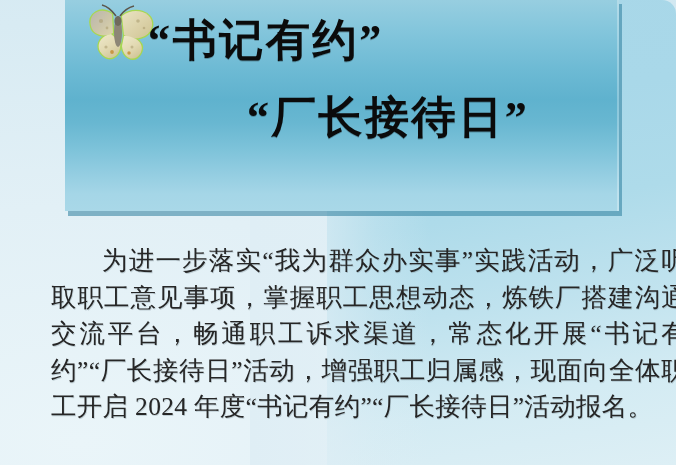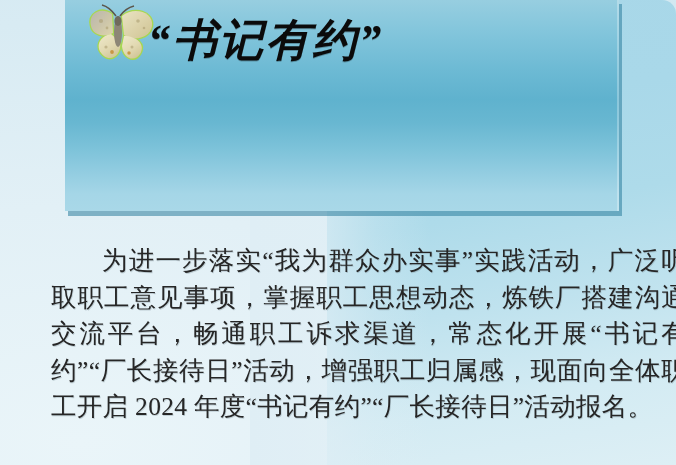--- a/index.html
+++ b/index.html
@@ -95,21 +95,20 @@
     height: 62px;
   }
   #butterfly svg { display: block; }
 
   
   .title-line {
     position: absolute;
     color: #0b0b0b;
     font-family: "Liberation Serif", "DejaVu Serif", serif;
     font-weight: 700;
-    font-style: italic;
     letter-spacing: .06em;
     white-space: nowrap;
     text-shadow: 0 1px 0 rgba(0,0,0,.25);
   }
   #title-line-1 {
     left: 148px;
     top: 15px;
     font-size: 44px;
     line-height: 52px;
   }
@@ -203,16 +202,17 @@
       <ellipse cx="36" cy="30" rx="4" ry="15" fill="#8d8676"></ellipse>
       <ellipse cx="36" cy="19" rx="3.6" ry="5" fill="#6f6a5c"></ellipse>
 
       <path d="M34 14 C29 7 24 4 20 3" stroke="#5b564a" stroke-width="1.5" fill="none"></path>
       <path d="M38 14 C43 7 48 5 52 4" stroke="#5b564a" stroke-width="1.5" fill="none"></path>
     </svg>
   </div>
 
   <div class="title-line" id="title-line-1">“书记有约”</div>
 
+  <div class="title-line" id="title-line-2">“厂长接待日”</div>
 
   <div id="body-text">为进一步落实“我为群众办实事”实践活动，广泛听取职工意见事项，掌握职工思想动态，炼铁厂搭建沟通交流平台，畅通职工诉求渠道，常态化开展“书记有约”“厂长接待日”活动，增强职工归属感，现面向全体职工开启 2024 年度“书记有约”“厂长接待日”活动报名。</div>
 
 </div>
 
 </body></html>

